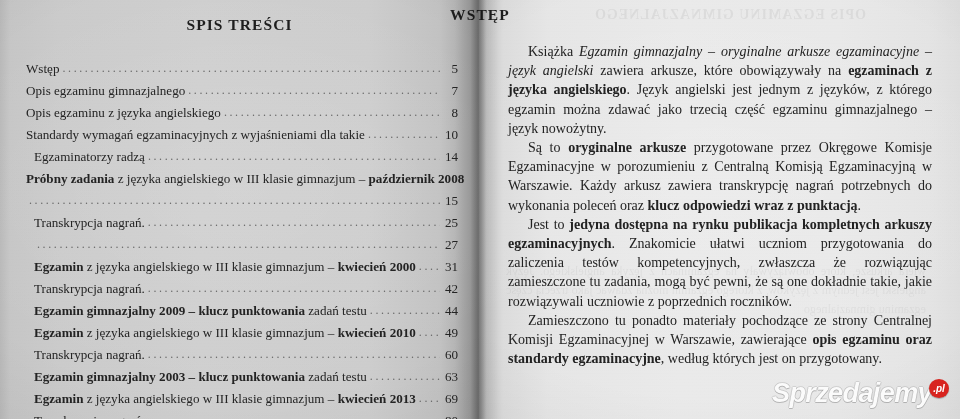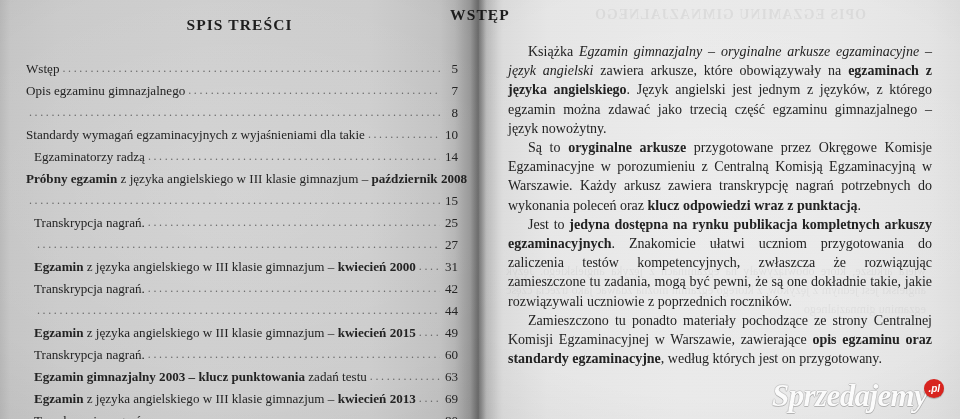--- a/index.html
+++ b/index.html
@@ -182,22 +182,22 @@
   
   #watermark {
     position: absolute;
     left: 772px;
     top: 378px;
     display: flex;
     align-items: flex-start;
     pointer-events: none;
   }
   #wm-text {
-    font-family: Liberation Serif, serif;
-    font-size: 31px;
+    font-family: Liberation Sans, sans-serif;
+    font-size: 27px;
     font-weight: bold;
     font-style: italic;
     letter-spacing: -0.6px;
     color: #fbfbfb;
     text-shadow:
       0 1px 0 rgba(0,0,0,0.22),
       0 -1px 0 rgba(0,0,0,0.10),
       1px 0 0 rgba(0,0,0,0.10),
       -1px 0 0 rgba(0,0,0,0.10);
   }
@@ -248,35 +248,36 @@
           <span class="toc-label"><span>Wstęp</span></span>
           <span class="toc-dots">........................................................................................................................</span>
           <span class="toc-page">5</span>
         </div>
         <div class="toc-row">
           <span class="toc-label"><span>Opis egzaminu gimnazjalnego</span></span>
           <span class="toc-dots">........................................................................................................................</span>
           <span class="toc-page">7</span>
         </div>
         <div class="toc-row">
+          <span class="toc-label"><span>Opis egzaminu z języka angielskiego</span></span>
           <span class="toc-dots">........................................................................................................................</span>
           <span class="toc-page">8</span>
         </div>
         <div class="toc-row">
           <span class="toc-label"><span>Standardy wymagań egzaminacyjnych z wyjaśnieniami dla takie</span></span>
           <span class="toc-dots">........................................................................................................................</span>
           <span class="toc-page">10</span>
         </div>
         <div class="toc-row indent">
           <span class="toc-label"><span>Egzaminatorzy radzą</span></span>
           <span class="toc-dots">........................................................................................................................</span>
           <span class="toc-page">14</span>
         </div>
         <div class="toc-row cont-first">
-          <span class="toc-label"><span class="b">Próbny egzamin</span><span> z języka angielskiego w III klasie gimnazjum – </span><span class="b">październik 2008</span></span>
+          <span class="toc-label"><span class="b">Próbny zadania</span><span> z języka angielskiego w III klasie gimnazjum – </span><span class="b">październik 2008</span></span>
         </div>
         <div class="toc-row">
           <span class="toc-dots">........................................................................................................................</span>
           <span class="toc-page">15</span>
         </div>
         <div class="toc-row indent">
           <span class="toc-label"><span>Transkrypcja nagrań.</span></span>
           <span class="toc-dots">........................................................................................................................</span>
           <span class="toc-page">25</span>
         </div>
@@ -288,25 +289,26 @@
           <span class="toc-label"><span class="b">Egzamin</span><span> z języka angielskiego w III klasie gimnazjum – </span><span class="b">kwiecień 2000</span></span>
           <span class="toc-dots">........................................................................................................................</span>
           <span class="toc-page">31</span>
         </div>
         <div class="toc-row indent">
           <span class="toc-label"><span>Transkrypcja nagrań.</span></span>
           <span class="toc-dots">........................................................................................................................</span>
           <span class="toc-page">42</span>
         </div>
         <div class="toc-row indent">
+          <span class="toc-label"><span class="b">Egzamin gimnazjalny 2009 – klucz punktowania</span><span> zadań testu</span></span>
           <span class="toc-dots">........................................................................................................................</span>
           <span class="toc-page">44</span>
         </div>
         <div class="toc-row indent">
-          <span class="toc-label"><span class="b">Egzamin</span><span> z języka angielskiego w III klasie gimnazjum – </span><span class="b">kwiecień 2015</span></span>
+          <span class="toc-label"><span class="b">Egzamin</span><span> z języka angielskiego w III klasie gimnazjum – </span><span class="b">kwiecień 2010</span></span>
           <span class="toc-dots">........................................................................................................................</span>
           <span class="toc-page">49</span>
         </div>
         <div class="toc-row indent">
           <span class="toc-label"><span>Transkrypcja nagrań.</span></span>
           <span class="toc-dots">........................................................................................................................</span>
           <span class="toc-page">60</span>
         </div>
         <div class="toc-row indent">
           <span class="toc-label"><span class="b">Egzamin gimnazjalny 2003 – klucz punktowania</span><span> zadań testu</span></span>

